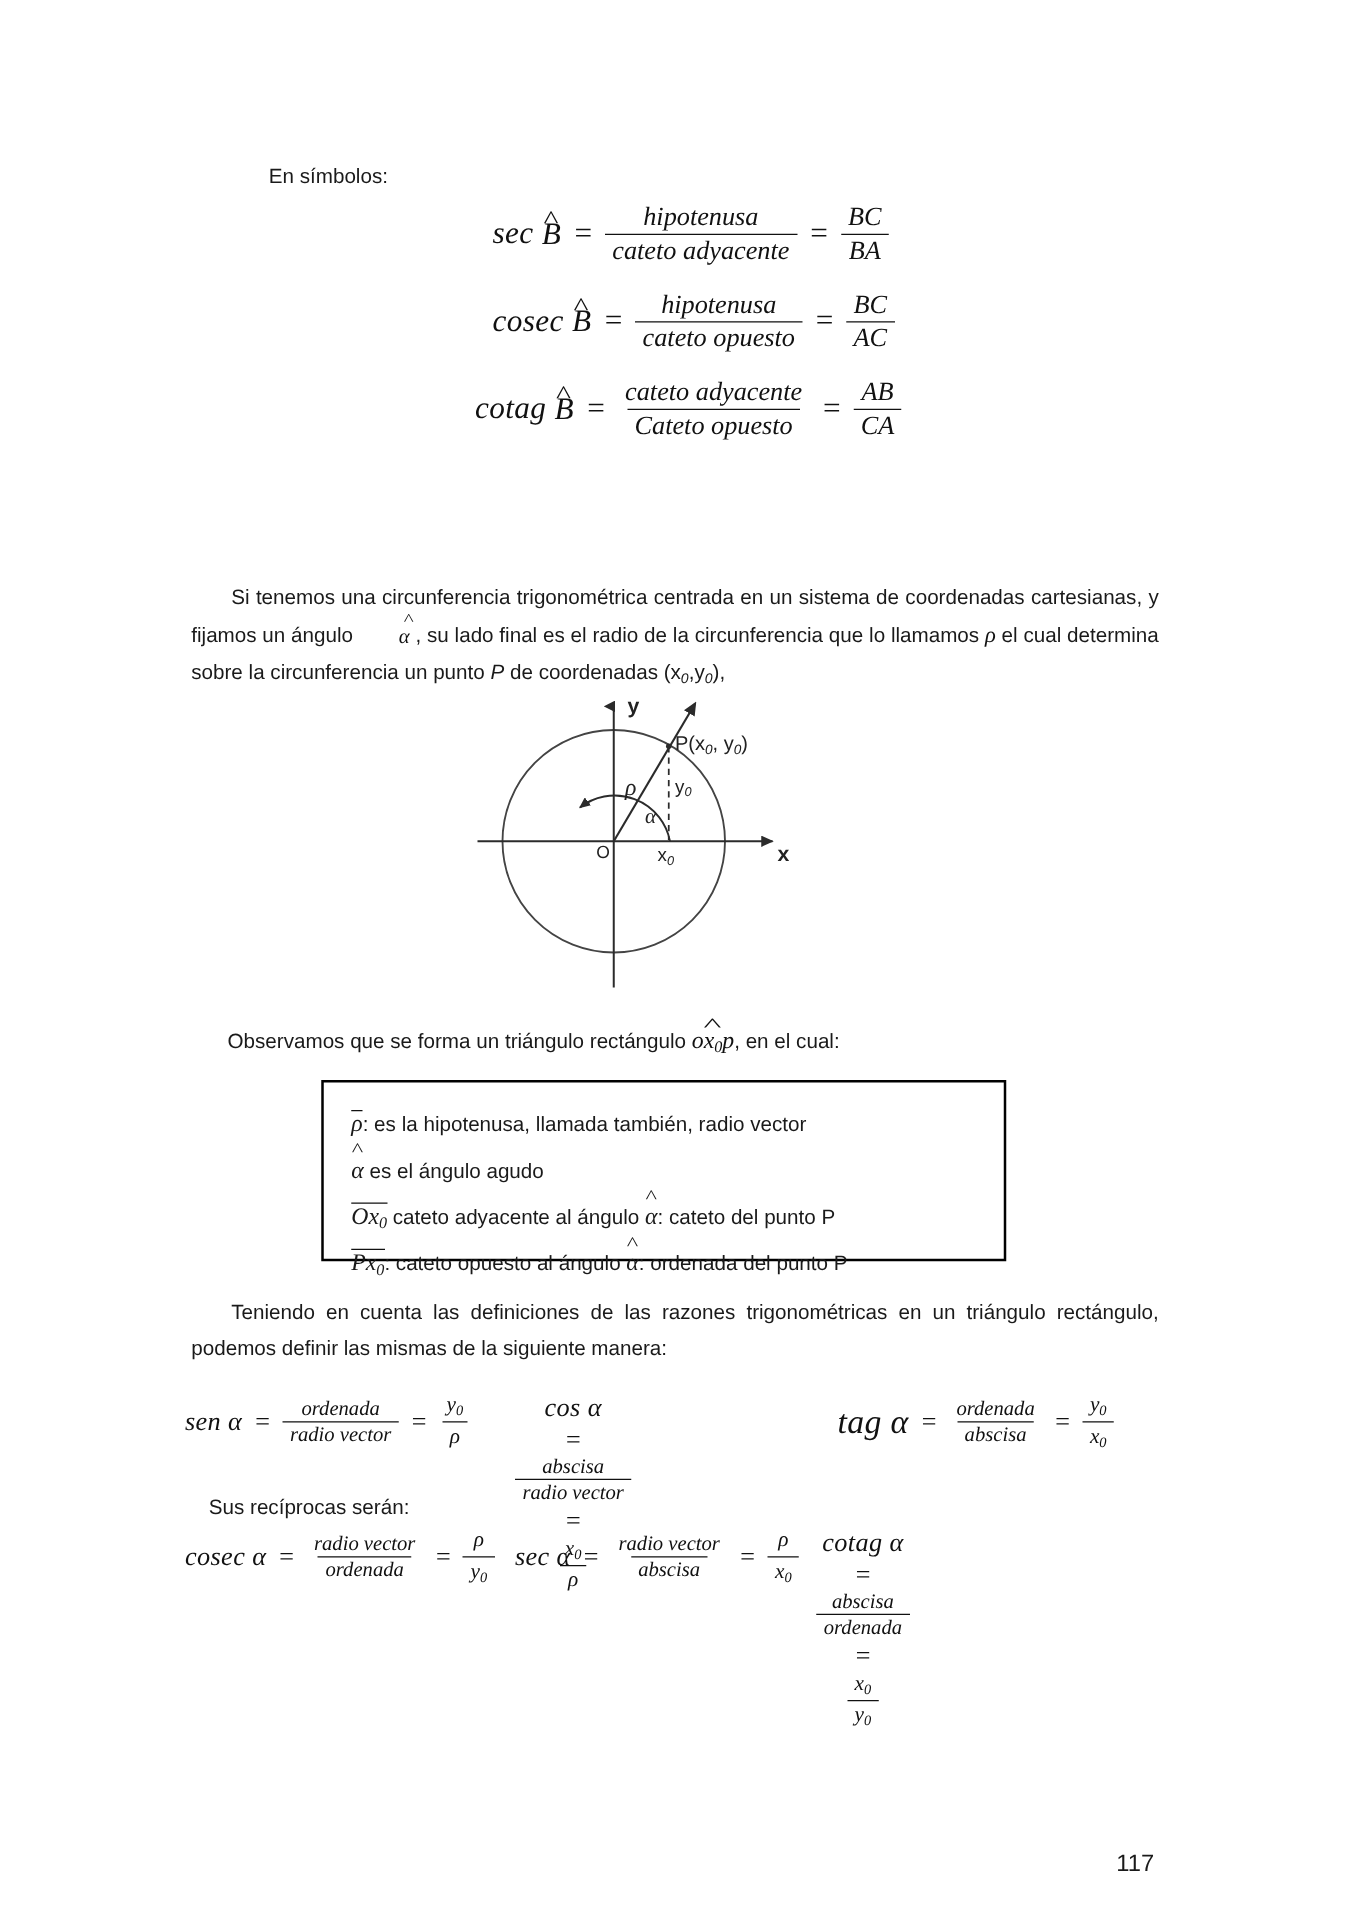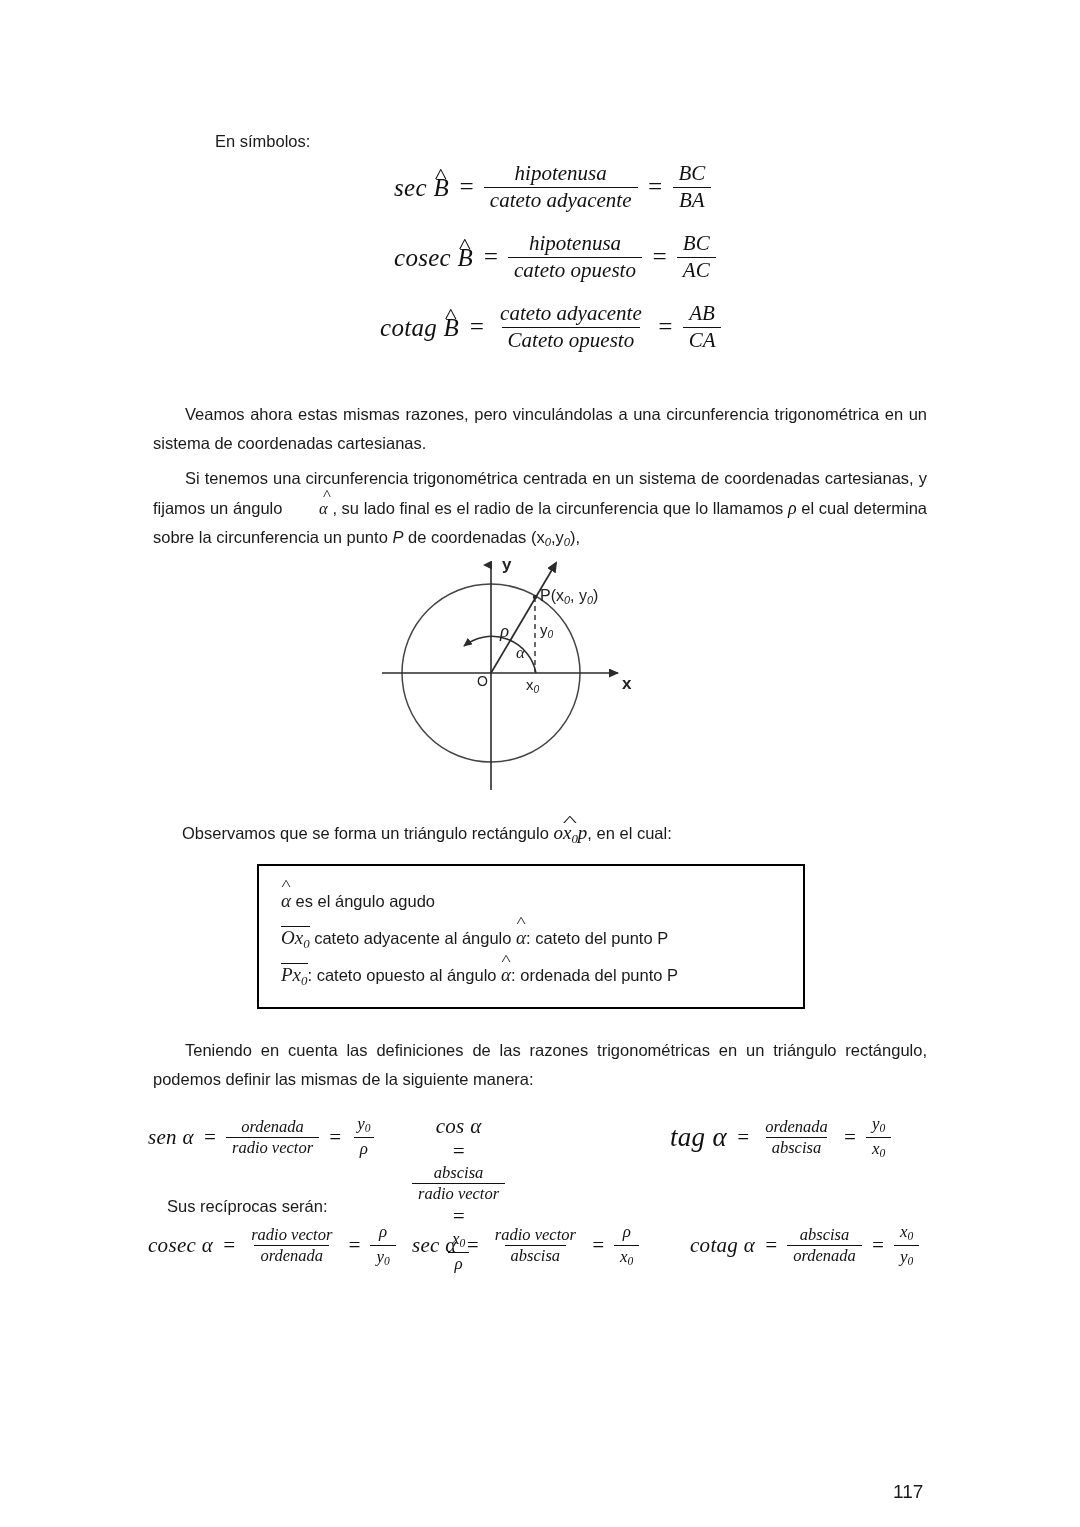--- a/index.html
+++ b/index.html
@@ -214,21 +214,20 @@
       <span class="num">cateto adyacente</span>
       <span class="den">Cateto opuesto</span>
     </span>
     <span class="eq-eq">=</span>
     <span class="frac">
       <span class="num">AB</span>
       <span class="den">CA</span>
     </span>
   </div>
 
-  <div class="para indent" style="left:153px; top:400px; width:774px;">Veamos ahora estas mismas razones, pero vinculándolas a una circunferencia trigonométrica en un sistema de coordenadas cartesianas.</div>
 
   <div class="para indent" style="left:153px; top:464px; width:774px;"><span>Si tenemos una circunferencia trigonométrica centrada en un sistema de coordenadas cartesianas, y fijamos un ángulo </span><span class="math hat"><span class="hat-mark">^</span><span>α</span></span><span> , su lado final es el radio de la circunferencia que lo llamamos </span><span class="math" style="font-size:18px;">ρ</span><span> el cual determina sobre la circunferencia un punto </span><span style="font-style:italic;">P</span><span> de  coordenadas (x</span><span class="sub">0</span><span>,y</span><span class="sub">0</span><span>),</span></div>
 
   <div class="diagram" style="left:360px; top:545px; width:300px; height:260px;">
     <svg width="300" height="260" viewBox="0 0 300 260">
       <defs>
         <marker id="arrowUp" markerWidth="9" markerHeight="9" refX="4.5" refY="8" orient="auto" markerUnits="userSpaceOnUse">
           <path d="M4.5,0 L9,9 L0,9 Z" fill="#2b2b2b"></path>
         </marker>
         <marker id="arrowRight" markerWidth="10" markerHeight="9" refX="9" refY="4.5" orient="auto" markerUnits="userSpaceOnUse">
@@ -265,20 +264,21 @@
     <div style="position:absolute; left:156px; top:98px; font-size:17px; color:#222; font-family:'Liberation Serif',serif; font-style:italic;">α</div>
     <div style="position:absolute; left:180px; top:76px; font-size:15px; color:#222;"><span>y</span><span class="sub">0</span></div>
     <div style="position:absolute; left:166px; top:131px; font-size:15px; color:#222;"><span>x</span><span class="sub">0</span></div>
     <div style="position:absolute; left:180px; top:42px; font-size:16px; color:#222; white-space:nowrap;"><span>P(x</span><span class="sub">0</span><span>, y</span><span class="sub">0</span><span>)</span></div>
   </div>
 
   <div class="lead-in" style="left:182px; top:820px;"><span>Observamos que se forma un triángulo rectángulo </span><span class="math" style="font-size:19px;"><span>o</span><span class="widehat"><span class="hat-mark">^</span><span>x</span><span class="sub">0</span></span><span>p</span></span><span>, en el cual:</span></div>
 
   <div class="defbox" style="left:257px; top:864px; width:548px; height:145px;">
 
+    <div class="defline"><span class="msym over">ρ</span><span>: es la hipotenusa, llamada también, radio vector</span></div>
 
     <div class="defline"><span class="msym hat"><span class="hat-mark">^</span><span>α</span></span><span> es el ángulo agudo</span></div>
 
     <div class="defline"><span class="msym over"><span>Ox</span><span class="sub">0</span></span><span> cateto adyacente al ángulo </span><span class="msym hat"><span class="hat-mark">^</span><span>α</span></span><span>: cateto del punto P</span></div>
 
     <div class="defline"><span class="msym over"><span>Px</span><span class="sub">0</span></span><span>: cateto opuesto  al ángulo </span><span class="msym hat"><span class="hat-mark">^</span><span>α</span></span><span>: ordenada del punto P</span></div>
   </div>
 
   <div class="para indent" style="left:153px; top:1036px; width:774px;">Teniendo en cuenta las definiciones de las razones trigonométricas en un triángulo rectángulo, podemos definir las mismas de la siguiente manera:</div>
 
@@ -347,21 +347,21 @@
       <span class="num">radio vector</span>
       <span class="den">abscisa</span>
     </span>
     <span class="eq-eq" style="font-size:21px;">=</span>
     <span class="frac tiny">
       <span class="num"><span>ρ</span><span class="sub"></span></span>
       <span class="den"><span>x</span><span class="sub">0</span></span>
     </span>
   </div>
 
-  <div class="eq-row" style="left:690px; top:1222px;">
+  <div class="eq-row" style="left:653px; top:1222px;flex-direction:column;">
     <span class="eq-lhs" style="font-size:21px;"><span>cotag</span>&nbsp;<span>α</span></span>
     <span class="eq-eq" style="font-size:21px;">=</span>
     <span class="frac sm">
       <span class="num">abscisa</span>
       <span class="den">ordenada</span>
     </span>
     <span class="eq-eq" style="font-size:21px;">=</span>
     <span class="frac tiny">
       <span class="num"><span>x</span><span class="sub">0</span></span>
       <span class="den"><span>y</span><span class="sub">0</span></span>

